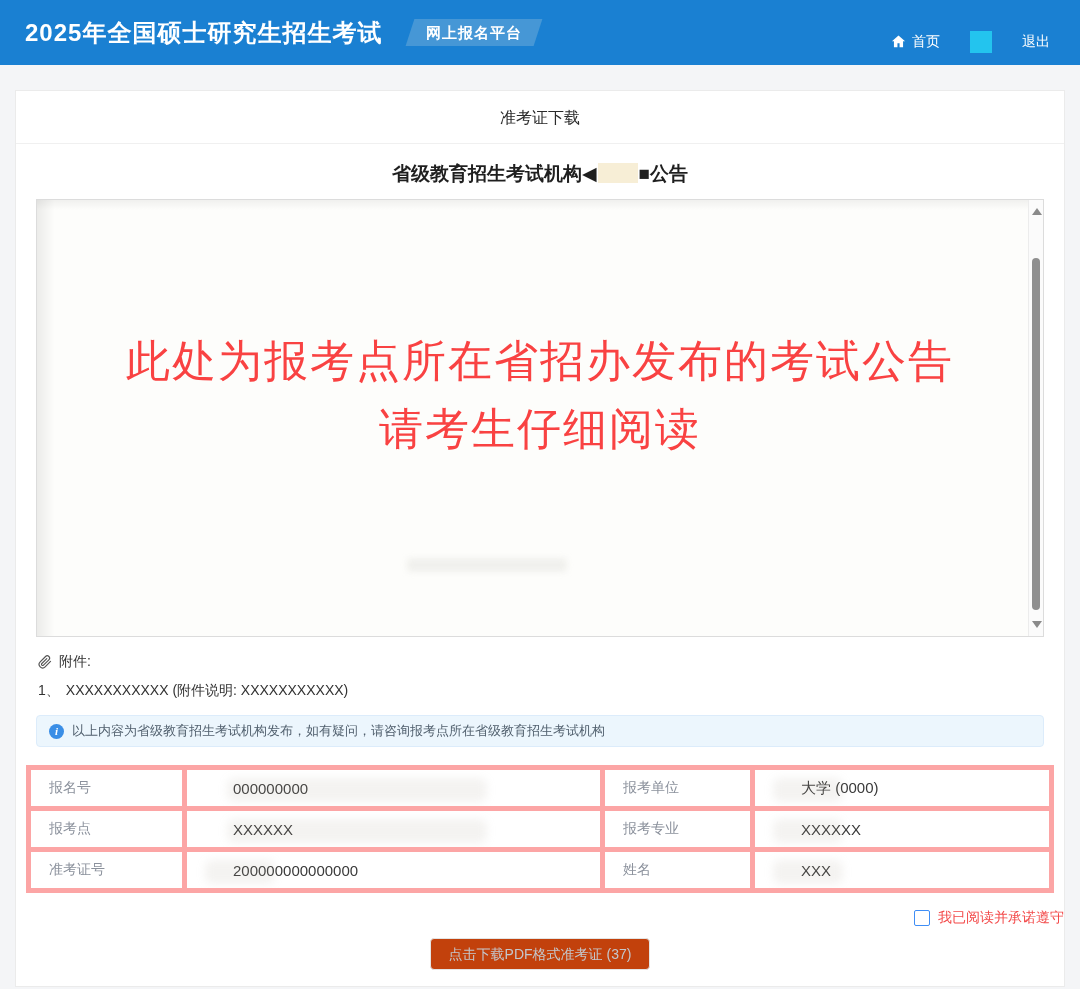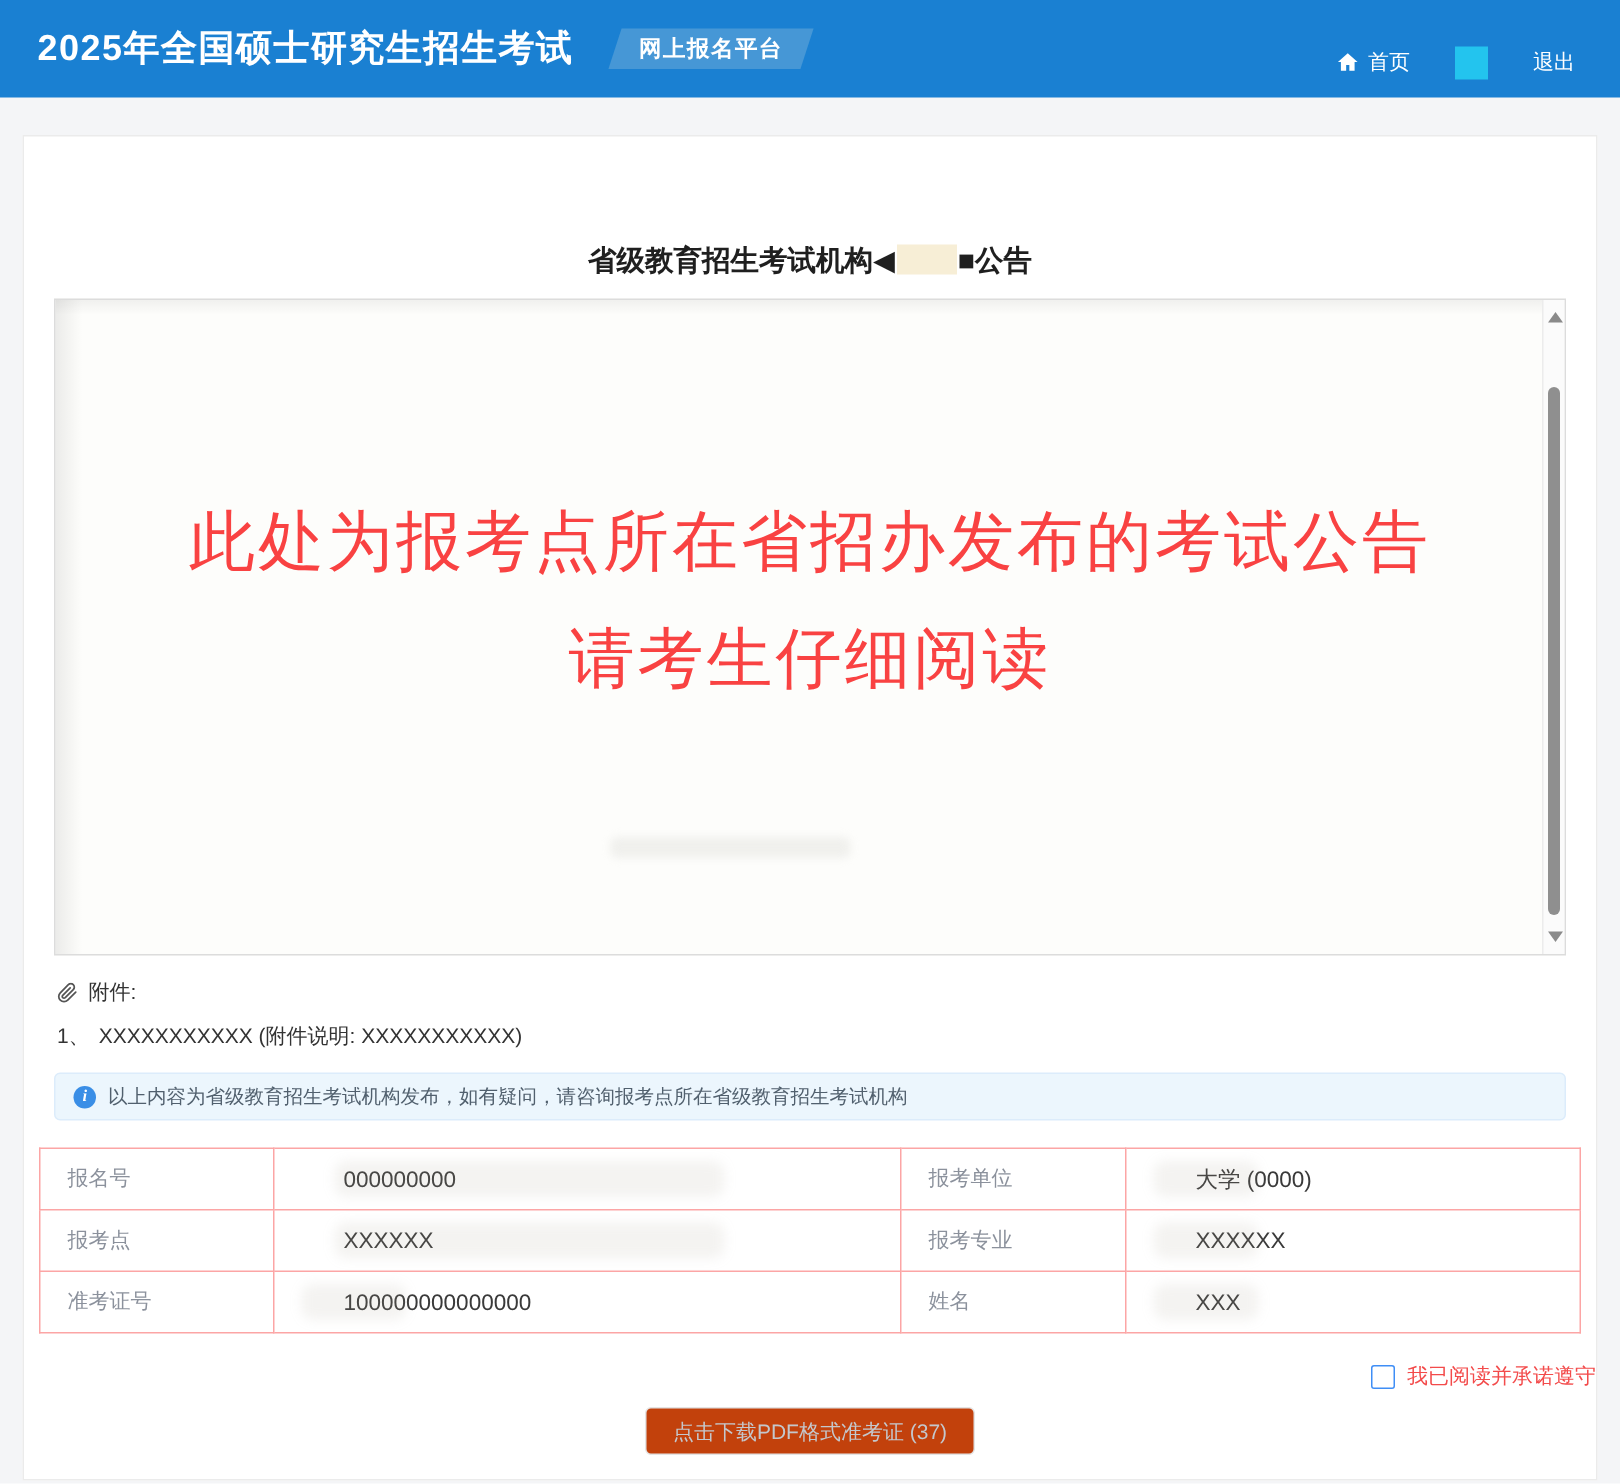--- a/index.html
+++ b/index.html
@@ -67,21 +67,21 @@
     position:absolute; left:0; top:0; bottom:0; width:18px;
     background:linear-gradient(90deg, rgba(0,0,0,0.07), rgba(0,0,0,0));
   }
   .scan-shade-top {
     position:absolute; left:0; top:0; right:14px; height:10px;
     background:linear-gradient(180deg, rgba(0,0,0,0.05), rgba(0,0,0,0));
   }
   .notice-red { position:absolute; width:100%; text-align:center;
     color:#f94242; font-weight:500; font-size:44px; letter-spacing:2px; }
   .red-line1 { top:132px; }
-  .red-line2 { top:210px; }
+  .red-line2 { top:200px; }
   .watermark-smudge {
     position:absolute; left:370px; top:358px; width:160px; height:14px;
     background:#e6e6e2; filter:blur(3px); opacity:.55; border-radius:4px;
   }
 
   
   .scrollbar {
     position:absolute; right:0; top:0; bottom:0; width:15px;
     background:#fbfbfb; border-left:1px solid #ececec;
   }
@@ -123,21 +123,21 @@
     display:flex; align-items:center; justify-content:center; flex:0 0 15px;
     font-family:"Liberation Serif","DejaVu Serif",serif;
   }
 
   
   .detail-table {
     position:absolute; left:10px; top:674px; width:1028px;
     border-collapse:collapse; table-layout:fixed;
   }
   .detail-table td {
-    border:1px solid #fca5a5; height:41px; font-size:14px;
+    border:5px solid #fca5a5; height:41px; font-size:14px;
     position:relative; overflow:hidden;
   }
   .detail-table td.lbl { width:156px; color:#8b919c; padding-left:18px; }
   .detail-table td.lbl2 { width:150px; }
   .detail-table td.val { color:#3a3a3a; font-weight:500; font-size:15px; padding-left:46px; }
   .detail-table td.val1 { width:418px; }
   .smudge {
     position:absolute; top:8px; left:18px; width:70px; height:24px;
     background:rgba(170,162,148,0.13); filter:blur(4px); border-radius:8px;
   }
@@ -182,20 +182,21 @@
     </div>
     <div class="cyan-square"></div>
     <div class="nav-item">
       <span>退出</span>
     </div>
   </div>
 </div>
 
 <div class="card">
 
+  <div class="card-title-row">准考证下载</div>
 
   <div class="notice-heading">
     <span>省级教育招生考试机构◀</span><span class="redact-box"></span><span>■公告</span>
   </div>
 
   <div class="notice-box">
     <div class="scan-shade"></div>
     <div class="scan-shade-top"></div>
     <div class="notice-red red-line1">此处为报考点所在省招办发布的考试公告</div>
     <div class="notice-red red-line2">请考生仔细阅读</div>
@@ -233,21 +234,21 @@
         <td class="val"><span class="smudge"></span><span>大学 (0000)</span></td>
       </tr>
       <tr>
         <td class="lbl">报考点</td>
         <td class="val val1"><span class="smudge wide"></span><span>XXXXXX</span></td>
         <td class="lbl lbl2">报考专业</td>
         <td class="val"><span class="smudge"></span><span>XXXXXX</span></td>
       </tr>
       <tr>
         <td class="lbl">准考证号</td>
-        <td class="val val1"><span class="smudge"></span><span>100000000000000</span></td>
+        <td class="val val1"><span class="smudge"></span><span>200000000000000</span></td>
         <td class="lbl lbl2">姓名</td>
         <td class="val"><span class="smudge"></span><span>XXX</span></td>
       </tr>
     </tbody>
   </table>
 
   <div class="agree-row">
     <div class="checkbox"></div>
     <span class="agree-text">我已阅读并承诺遵守</span>
   </div>

